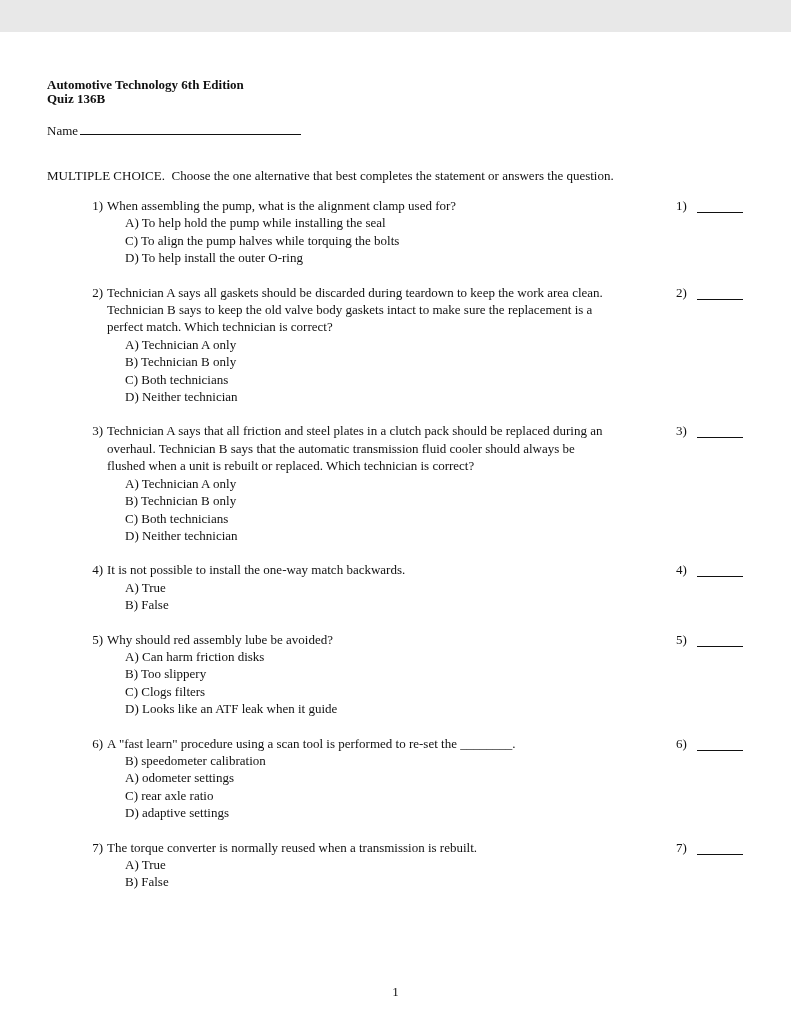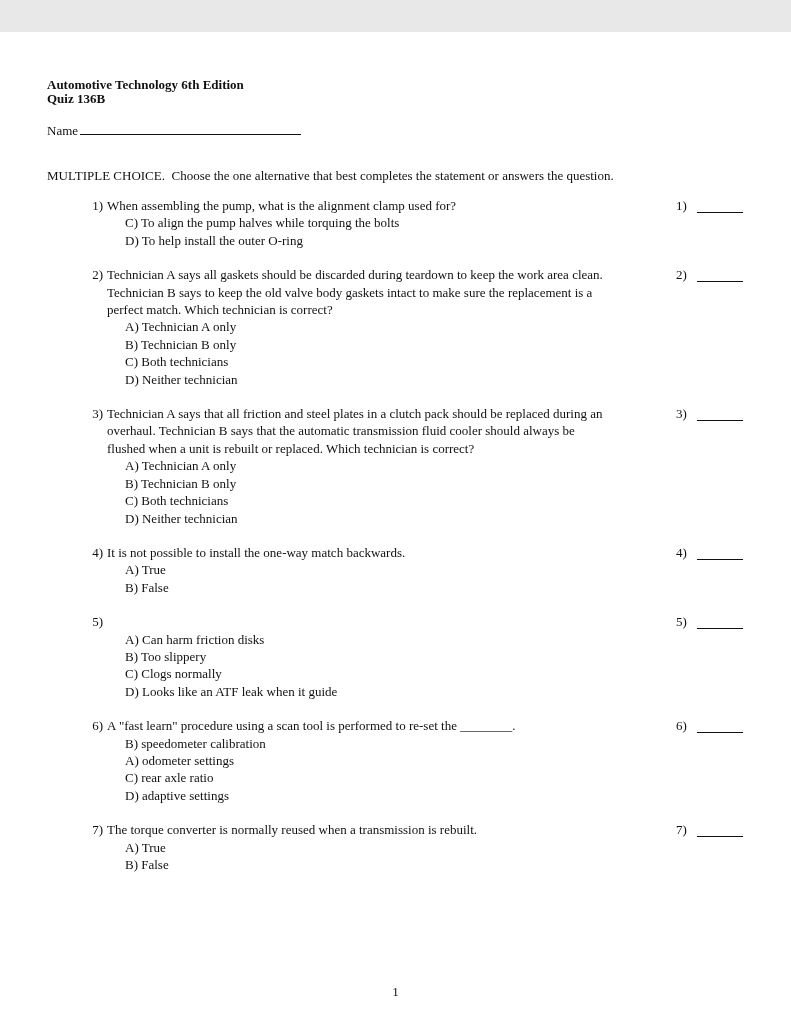--- a/index.html
+++ b/index.html
@@ -117,20 +117,21 @@
   <div class="instructions">MULTIPLE CHOICE.  Choose the one alternative that best completes the statement or answers the question.</div>
 
   <div class="questions" id="question-list">
   <div class="question">
     <div class="q-left">
       <div class="q-row">
         <span class="q-num">1)</span>
         <div class="q-text">When assembling the pump, what is the alignment clamp used for?</div>
       </div>
       <div class="options">
+            <div class="option">A) To help hold the pump while installing the seal</div>
             <div class="option">C) To align the pump halves while torquing the bolts</div>
             <div class="option">D) To help install the outer O-ring</div>
           </div>
     </div>
     <div class="q-answer">
       <span class="a-num">1)</span>
       <span class="blank"></span>
     </div>
   </div>
 
@@ -190,25 +191,26 @@
     <div class="q-answer">
       <span class="a-num">4)</span>
       <span class="blank"></span>
     </div>
   </div>
 
   <div class="question">
     <div class="q-left">
       <div class="q-row">
         <span class="q-num">5)</span>
+        <div class="q-text">Why should red assembly lube be avoided?</div>
       </div>
       <div class="options">
             <div class="option">A) Can harm friction disks</div>
             <div class="option">B) Too slippery</div>
-            <div class="option">C) Clogs normally</div>
+            <div class="option">C) Clogs filters</div>
             <div class="option">D) Looks like an ATF leak when it guide</div>
           </div>
     </div>
     <div class="q-answer">
       <span class="a-num">5)</span>
       <span class="blank"></span>
     </div>
   </div>
 
   <div class="question">

